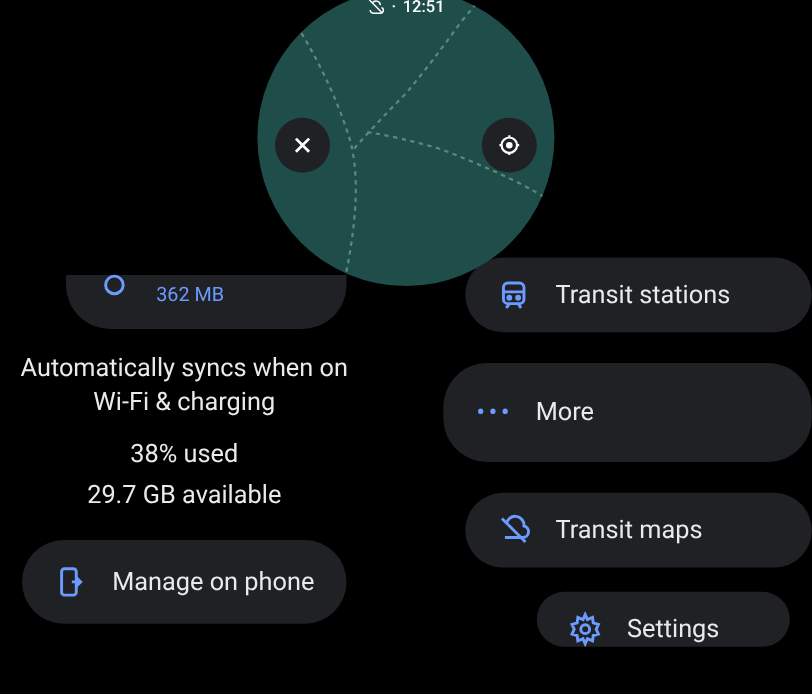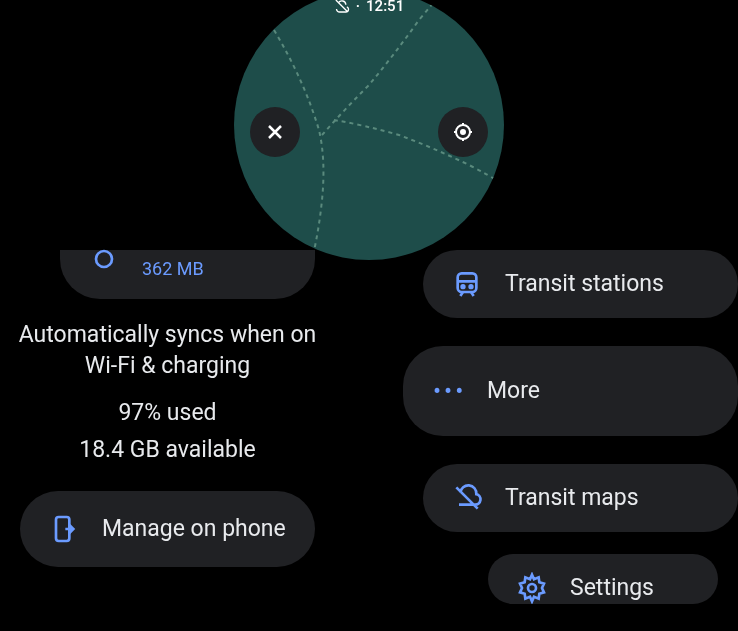--- a/index.html
+++ b/index.html
@@ -74,21 +74,21 @@
     }
     .left-col {
       position: absolute;
       left: 0;
       top: 250px;
       width: 335px;
     }
     .right-col {
       position: absolute;
       right: 0;
-      top: 250px;
+      top: 234px;
       width: 335px;
     }
     .chip {
       background: #202124;
       border-radius: 40px;
       display: flex;
       align-items: center;
       padding: 18px 28px;
       gap: 22px;
     }
@@ -201,22 +201,22 @@
     <div class="chip-icon chip-icon-blue" style="margin-top:-18px;">
       <svg viewBox="0 0 24 24" fill="none" stroke="#6b9bff" stroke-width="2">
         <circle cx="12" cy="9" r="6"></circle>
       </svg>
     </div>
     <div class="chip-sub">362 MB</div>
   </div>
 
   <div class="storage-text">
     <div class="sync-text">Automatically syncs when on Wi-Fi &amp; charging</div>
-    <div class="usage-text">97% used</div>
-    <div class="avail-text">18.4 GB available</div>
+    <div class="usage-text">38% used</div>
+    <div class="avail-text">29.7 GB available</div>
   </div>
 
   <div class="chip manage-chip">
     <div class="chip-icon chip-icon-blue">
       <svg viewBox="0 0 24 24" fill="none" stroke="#6b9bff" stroke-width="2">
         <rect x="6" y="3" width="10" height="18" rx="2"></rect>
         <path d="M13 12h6M16 9l3 3-3 3"></path>
       </svg>
     </div>
     <div class="chip-label">Manage on phone</div>

